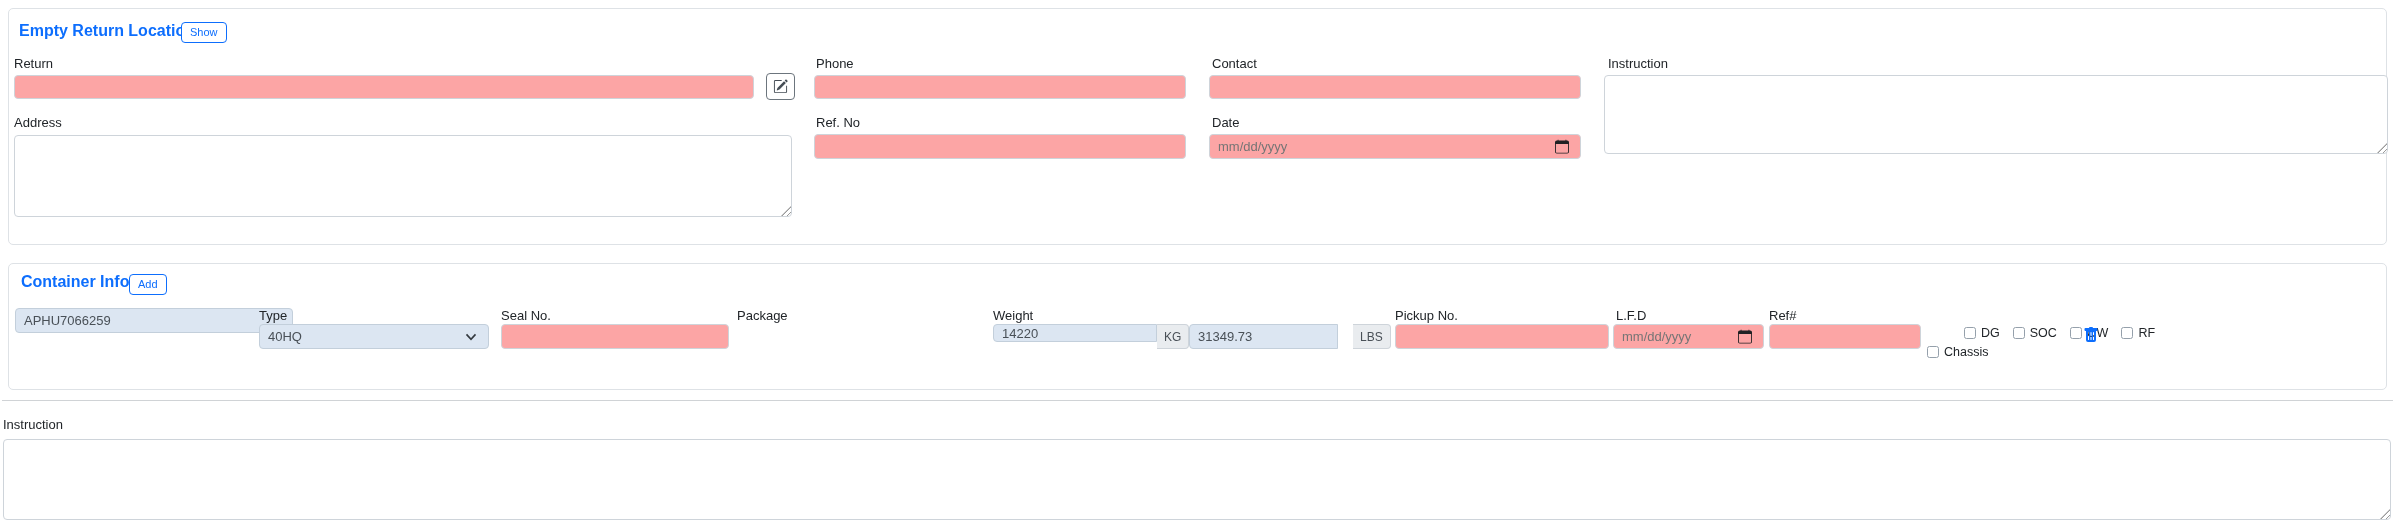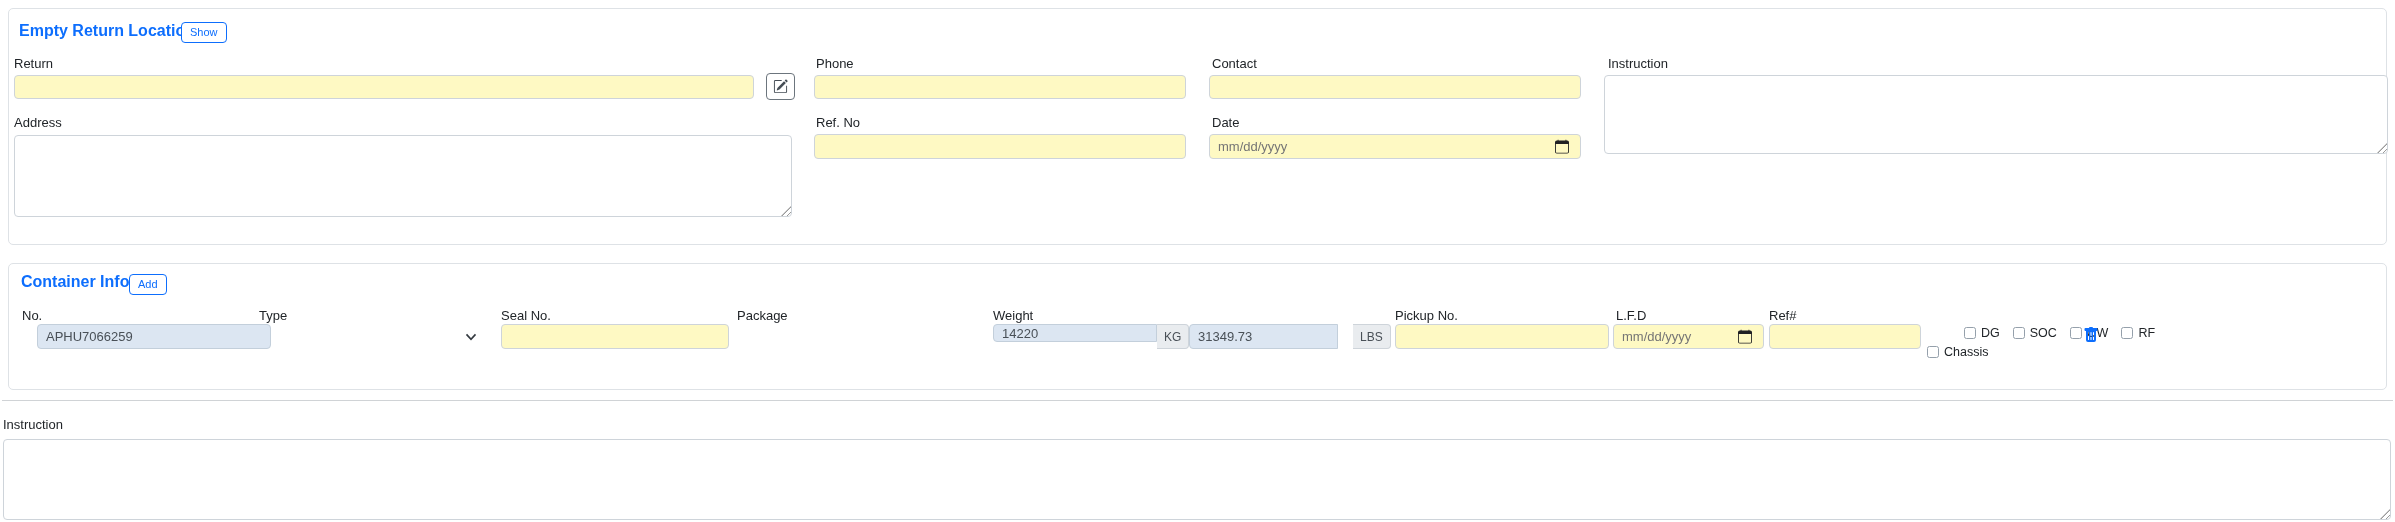--- a/index.html
+++ b/index.html
@@ -11,21 +11,21 @@
   .card { position:absolute; background:#fff; border:1px solid #dee2e6; border-radius:5px; }
   .sec-title { position:absolute; font-size:16px; font-weight:bold; color:#0d6efd; white-space:nowrap; }
   .btn-outline {
     position:absolute; background:#fff; border:1px solid #0d6efd; color:#0d6efd;
     border-radius:4px; font-size:11px; line-height:1; padding:4px 8px; cursor:pointer;
     font-family:"Liberation Sans", sans-serif;
   }
   .lbl { position:absolute; font-size:13px; color:#212529; white-space:nowrap; }
   .inp {
     position:absolute; height:24px; border:1px solid #ced4da; border-radius:4px;
-    padding:0 8px; font-size:13px; color:#495057; background:#fef9c3; outline:none;
+    padding:0 8px; font-size:13px; color:#495057; background:#fca5a5; outline:none;
     font-family:"Liberation Sans", sans-serif;
   }
   .inp.ro { background:#dce6f2; border-color:#c3cfdb; }
   .inp.grp-l { border-radius:4px 0 0 4px; }
   .addon {
     position:absolute; height:25px; background:#e9ecef; border:1px solid #ced4da;
     border-left:none; border-radius:0 4px 4px 0; font-size:12px; color:#495057;
     display:flex; align-items:center; padding:0 7px;
   }
   .ta {
@@ -94,23 +94,26 @@
     <textarea class="ta" style="left: 1595px; top: 66px; width: 784px; height: 79px;"></textarea>
     <div class="grip" style="left:2368px; top:134px;"></div>
   </div>
 
   <div class="card" style="left:8px; top:263px; width:2379px; height:127px;">
 
     <div class="sec-title" style="left:12px; top:9px;">Container Info</div>
     <button class="btn-outline" style="left:120px; top:10px;text-align:right;">Add</button>
 
     <div class="lbl" style="left:13px; top:44px;text-align:right;">No.</div>
-    <input class="inp ro" style="left: 6px; top: 60px; width: 234px; height: 25px; margin-left: 22px;" value="APHU7066259">
+    <input class="inp ro" style="left: 6px; top: 44px; width: 278px; height: 25px;" value="APHU7066259">
 
     <div class="lbl" style="left:250px; top:44px;">Type</div>
+    <select class="inp ro" style="left:250px; top:60px; width:230px; height:25px; appearance:none; -webkit-appearance:none;">
+      <option>40HQ</option>
+    </select>
     <svg class="icon-abs" style="left:456px; top:68px;" width="12" height="10" viewBox="0 0 16 12" fill="none" stroke="#343a40" stroke-width="2.2">
       <path d="M2 2.5 8 9l6-6.5"></path>
     </svg>
 
     <div class="lbl" style="left:492px; top:44px;">Seal No.</div>
     <input class="inp" style="left: 492px; top: 60px; width: 228px; height: 25px;" value="">
 
     <div class="lbl" style="left:728px; top:44px;">Package</div>
 
     <div class="lbl" style="left:984px; top:44px;">Weight</div>

